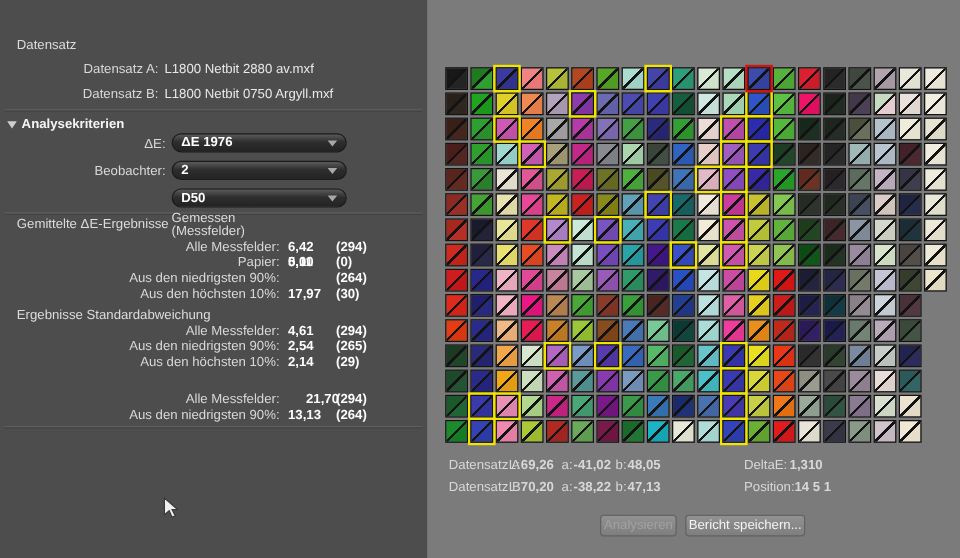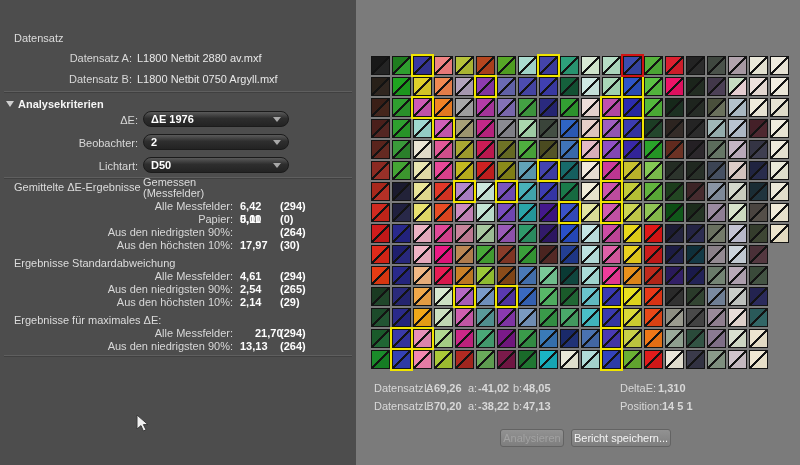--- a/index.html
+++ b/index.html
@@ -53,21 +53,20 @@
       <span>ΔE 1976</span>
       <span class="dd-arrow"></span>
     </div>
 
     <div class="rlab" style="left:0;top:137px;width:138px;">Beobachter:</div>
     <div class="dd" style="top:134px;">
       <span>2</span>
       <span class="dd-arrow"></span>
     </div>
 
-    <div class="rlab" style="left:0;top:160px;width:138px;">Lichtart:</div>
     <div class="dd" style="top:157px;">
       <span>D50</span>
       <span class="dd-arrow"></span>
     </div>
 
     <div class="divline" style="top:177px;"></div>
 
     <div class="abs" style="left:14px;top:181px;">Gemittelte ΔE-Ergebnisse</div>
     <div class="abs" style="left:143px;top:176px;">Gemessen</div>
     <div class="abs" style="left:143px;top:187px;">(Messfelder)</div>
@@ -95,21 +94,20 @@
     <div class="abs val" style="left:280px;top:270px;">(294)</div>
 
     <div class="rlab" style="left:0;top:283px;width:233px;">Aus den niedrigsten 90%:</div>
     <div class="abs val" style="left:240px;top:283px;">2,54</div>
     <div class="abs val" style="left:280px;top:283px;">(265)</div>
 
     <div class="rlab" style="left:0;top:296px;width:233px;">Aus den höchsten 10%:</div>
     <div class="abs val" style="left:240px;top:296px;">2,14</div>
     <div class="abs val" style="left:280px;top:296px;">(29)</div>
 
-    <div class="abs" style="left:14px;top:314px;">Ergebnisse für maximales ΔE:</div>
 
     <div class="rlab" style="left:0;top:327px;width:233px;">Alle Messfelder:</div>
     <div class="abs val" style="left:240px;top:327px;margin-left:15px;">21,70</div>
     <div class="abs val" style="left:280px;top:327px;">(294)</div>
 
     <div class="rlab" style="left:0;top:340px;width:233px;">Aus den niedrigsten 90%:</div>
     <div class="abs val" style="left:240px;top:340px;">13,13</div>
     <div class="abs val" style="left:280px;top:340px;">(264)</div>
 
     <div class="divline" style="top:355px;"></div>

